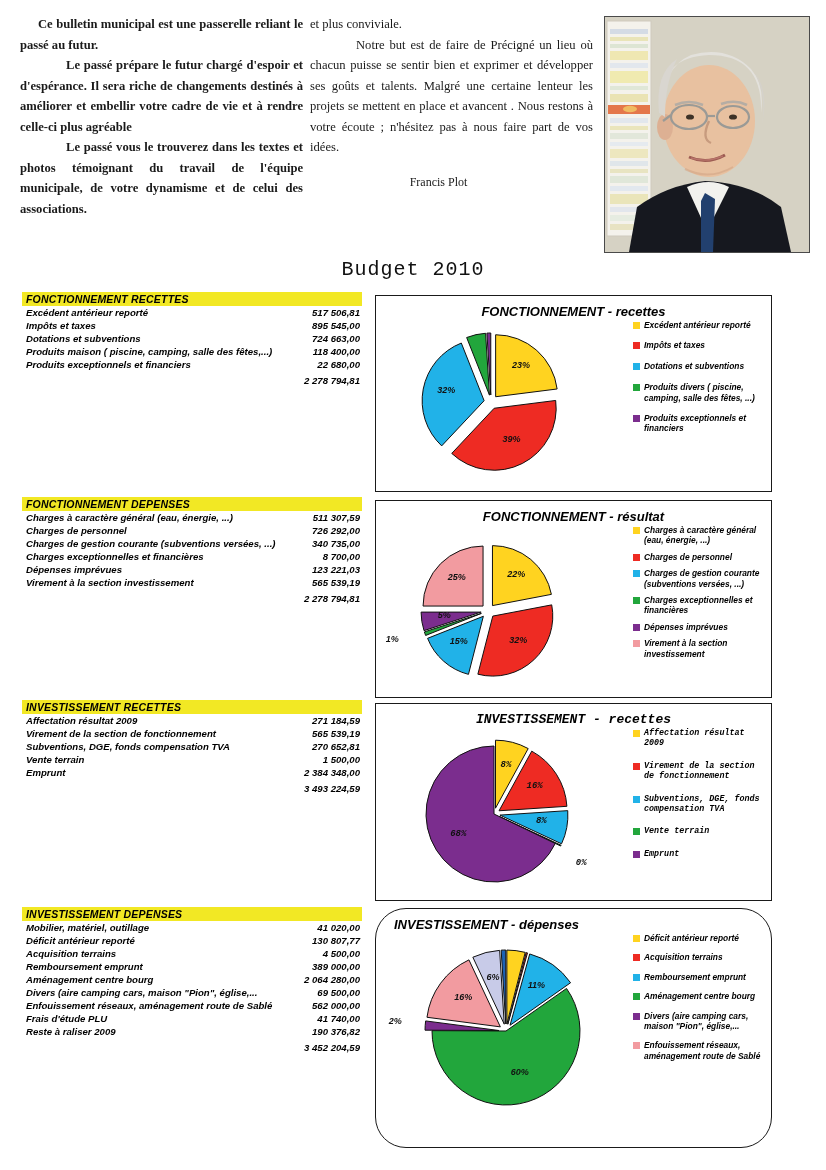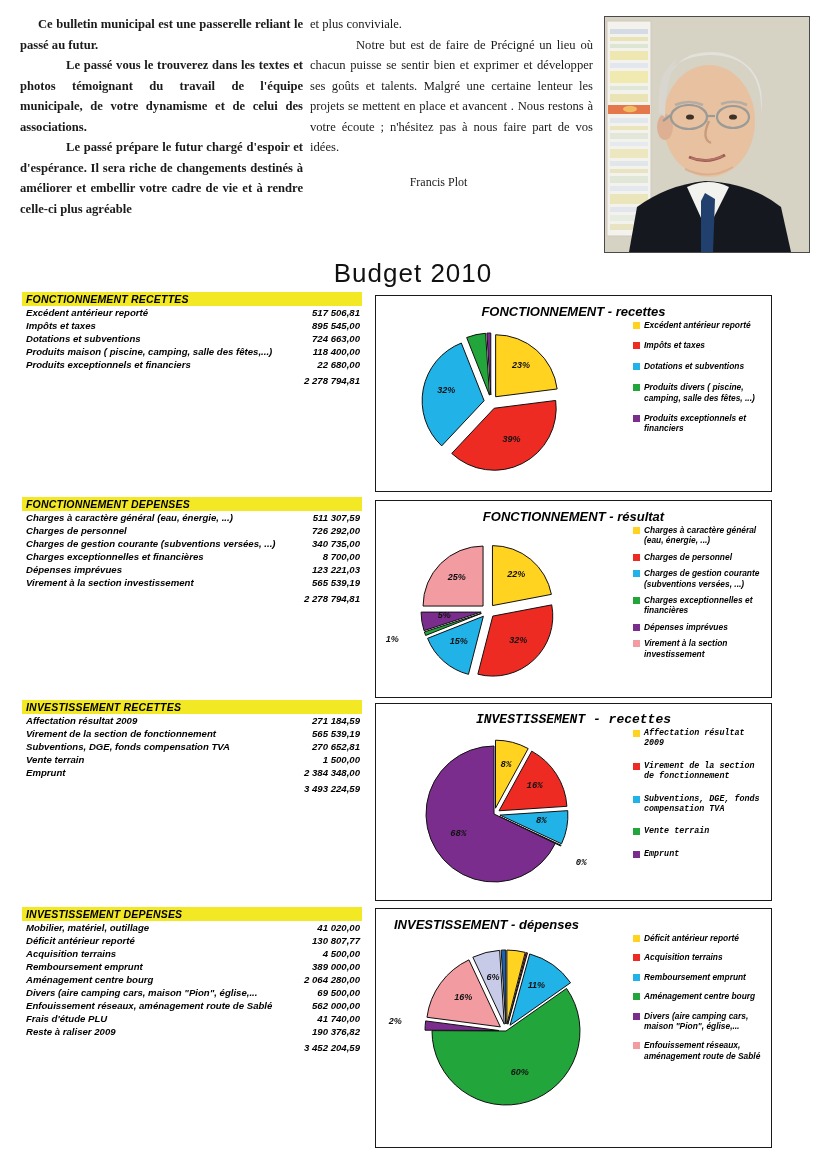--- a/index.html
+++ b/index.html
@@ -18,21 +18,21 @@
   .sig{margin-top:14px;text-align:center;padding-right:26px;font-size:12px;
        font-family:"Liberation Serif",serif;}
 
   
   #portrait{position:absolute;left:604px;top:16px;width:204px;height:235px;
             border:1px solid #4a4a4a;overflow:hidden;background:#cfcabc;}
   #portrait svg{display:block;}
 
   
   #budget-title{position:absolute;left:0;top:258px;width:826px;text-align:center;
-      font-family:Liberation Sans, sans-serif;font-size:26px;letter-spacing:1px;color:#111;}
+      font-family:Liberation Mono, monospace;font-size:20px;letter-spacing:1px;color:#111;}
 
   
   .tbl{position:absolute;left:22px;width:340px;}
   .tbl .hdr{background:#f2e824;font-weight:bold;font-style:italic;font-size:10.5px;
             padding:1px 4px;letter-spacing:.2px;}
   .tbl table{border-collapse:collapse;width:340px;margin-top:1px;}
   .tbl td{font-style:italic;font-weight:bold;font-size:9.6px;padding:0.4px 0;line-height:12.2px;
           white-space:nowrap;}
   .tbl td.amt{text-align:right;padding-right:2px;width:96px;}
   .tbl td.lbl{padding-left:4px;}
@@ -42,40 +42,40 @@
   #tbl2{top:497px;}
   #tbl3{top:700px;}
   #tbl4{top:907px;}
 
   
   .chartbox{position:absolute;left:375px;width:397px;border:1.5px solid #1a1a1a;
             background:#fff;box-sizing:border-box;}
   #chart1{top:295px;height:197px;padding-left:32px;}
   #chart2{top:500px;height:198px;}
   #chart3{top:703px;height:198px;font-family:Liberation Mono, monospace;}
-  #chart4{top:908px;height:240px;}
+  #chart4{top:908px;height:240px;border-radius:31px;}
   .chart-title{position:absolute;left:0;right:0;text-align:center;font-weight:bold;
                font-style:italic;font-size:13px;top:8px;}
   #chart4 .chart-title{text-align:left;padding-left:18px;}
   .pie-wrap{position:absolute;left:0;top:18px;}
   .legend{position:absolute;right:6px;top:24px;width:132px;}
   .leg-item{display:flex;align-items:flex-start;margin-bottom:4px;}
   .leg-sw{width:7px;height:7px;flex:0 0 7px;margin-top:2px;margin-right:4px;}
   .leg-tx{font-style:italic;font-weight:bold;font-size:8.4px;line-height:10.4px;}
   .pct{font-style:italic;font-weight:bold;font-size:9px;fill:#111;}
 </style>
 </head>
 <body>
 
 <div id="editorial">
 
   <div class="col" id="col-left">
     <p class="ind0">Ce bulletin municipal est une passerelle reliant le passé au futur.</p>
+    <p class="ind">Le passé prépare le futur chargé d'espoir et d'espérance. Il sera riche de changements destinés à améliorer et embellir votre cadre de vie et à rendre celle-ci plus agréable</p>
     <p class="ind">Le passé vous le trouverez dans les textes et photos témoignant du travail de l'équipe municipale, de votre dynamisme et de celui des associations.</p>
-    <p class="ind">Le passé prépare le futur chargé d'espoir et d'espérance. Il sera riche de changements destinés à améliorer et embellir votre cadre de vie et à rendre celle-ci plus agréable</p>
   </div>
 
   <div class="col" id="col-right">
     <p>et plus conviviale.</p>
     <p class="ind">Notre but est de faire de Précigné un lieu où chacun puisse se sentir bien et exprimer et développer ses goûts et talents. Malgré une certaine lenteur les projets se mettent en place et avancent . Nous restons à votre écoute ; n'hésitez pas à nous faire part de vos idées.</p>
     <div class="sig">Francis Plot</div>
   </div>
 
   <div id="portrait">
     <svg width="204" height="235" viewBox="0 0 204 235">

